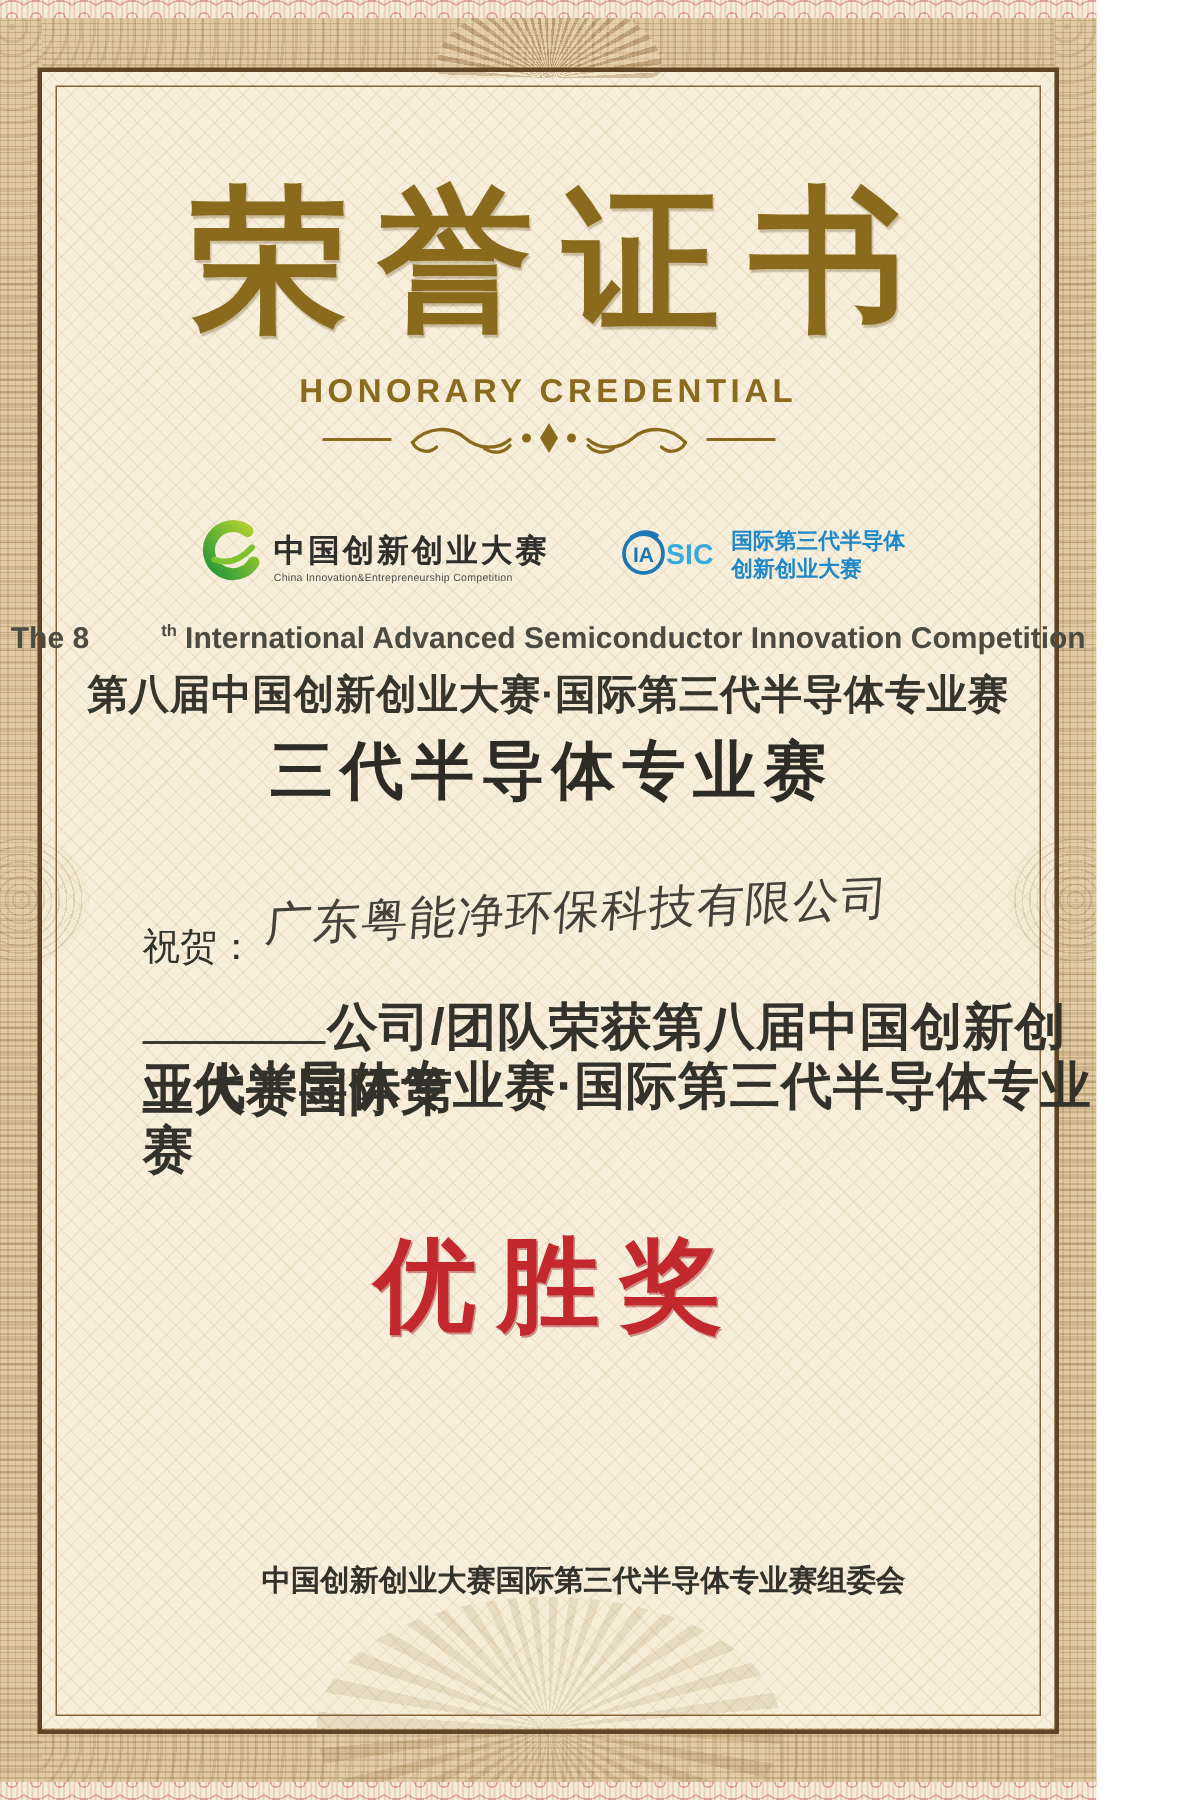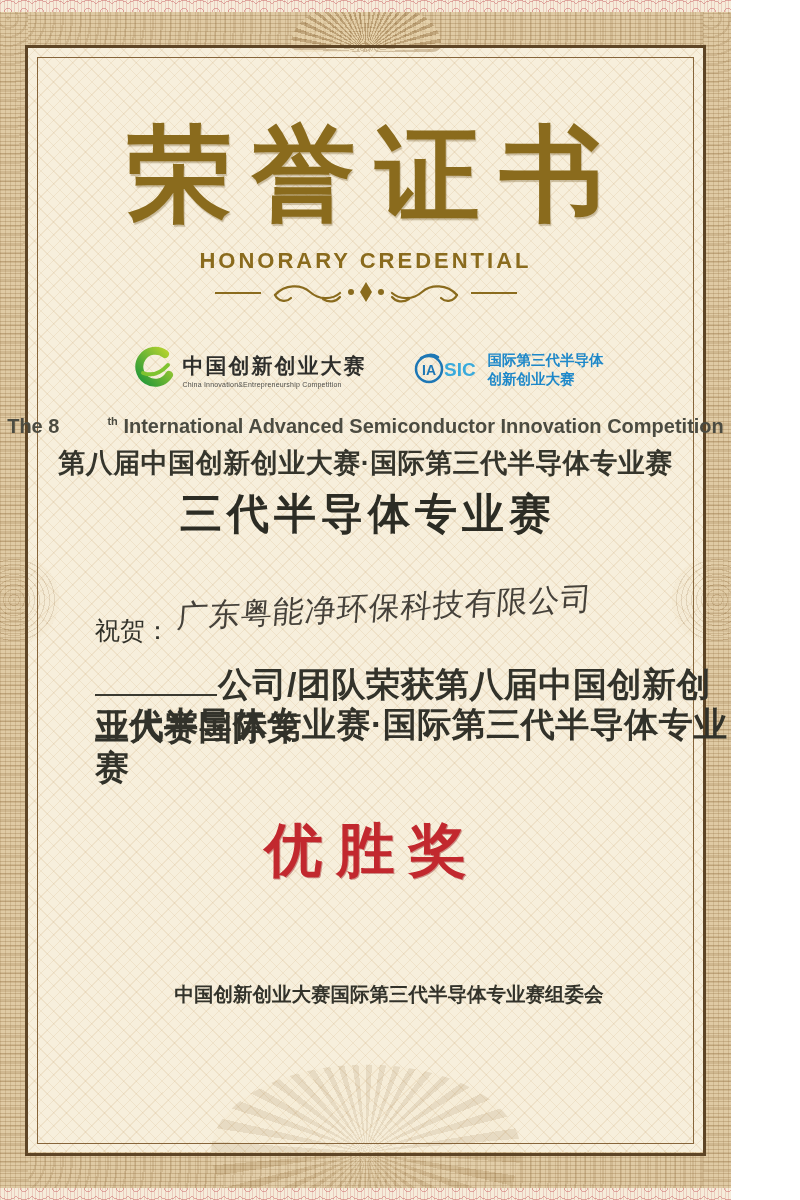--- a/index.html
+++ b/index.html
@@ -89,25 +89,25 @@
   .salute-label { position:absolute; left:0; top:14px; font-size:25px; font-weight:normal; color:var(--text_dark,#32322a); }
   .recipient { position:absolute; left:82px; top:-4px; font-size:31px; font-weight:500; color:#45413a;
     white-space:nowrap; transform:rotate(-2.5deg) skewX(-7deg); transform-origin:left center; letter-spacing:1px; }
 
   .body-line { position:absolute; left:95px; width:640px; font-size:34px; font-weight:bold;
     color:var(--text_dark,#32322a); letter-spacing:.5px; line-height:1.25; }
   .body1 { top:662px; } .body2 { top:703px; }
   .blank-line { display:inline-block; width:122px; height:1em; border-bottom:2px solid #3a3a31;
     vertical-align:baseline; margin-right:1px; }
 
-  .award { top:812px; font-family:"Liberation Serif", serif; font-size:58px; font-weight:900;
+  .award { top:812px; font-family:"Liberation Serif", serif; font-size:68px; font-weight:900;
     color:var(--award_red,#c2282e); letter-spacing:14px; text-indent:14px;
     text-shadow:1px 1px 0 rgba(150,25,28,.45); }
 
-  .issuer { top:981px; font-size:19.5px; font-weight:bold; color:var(--text_dark,#32322a);padding-left:47px; }
+  .issuer { top:1040px; font-size:19.5px; font-weight:bold; color:var(--text_dark,#32322a);padding-left:47px; }
   .date { top:1052px; font-family:"Liberation Serif", serif; font-size:21px; font-weight:bold;
     color:var(--text_dark,#32322a); letter-spacing:1px; }
 </style>
 </head>
 <body>
 
 <div class="cert">
 
   <div class="band top"></div>
   <div class="band bottom"></div>

